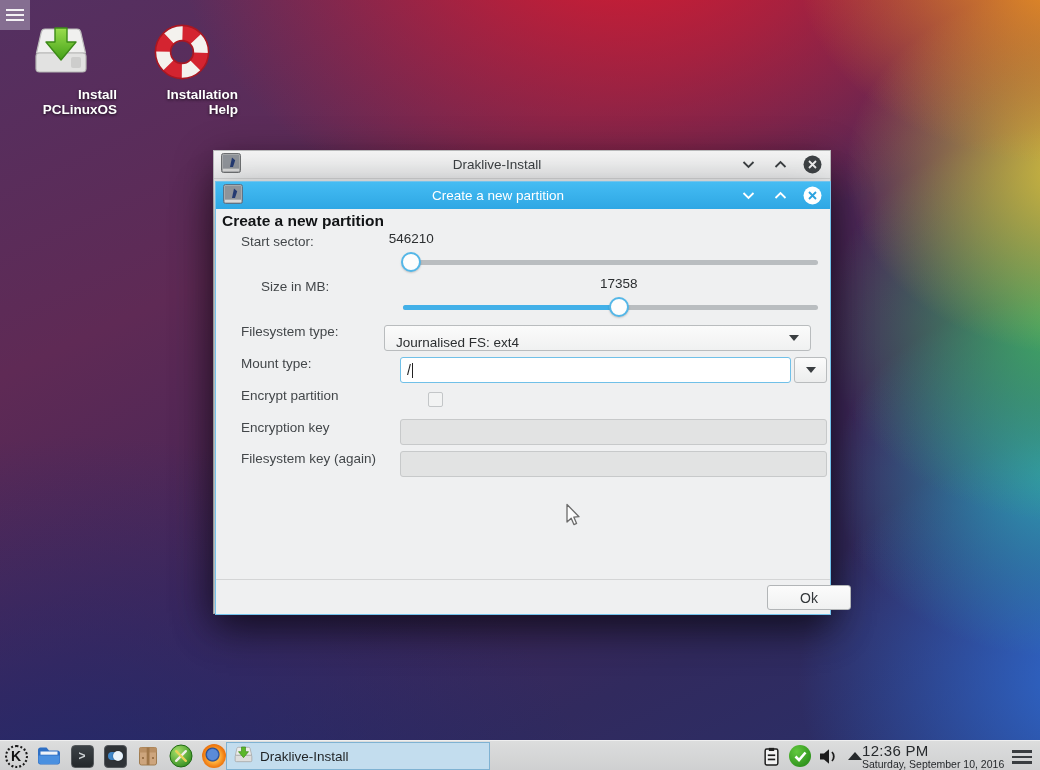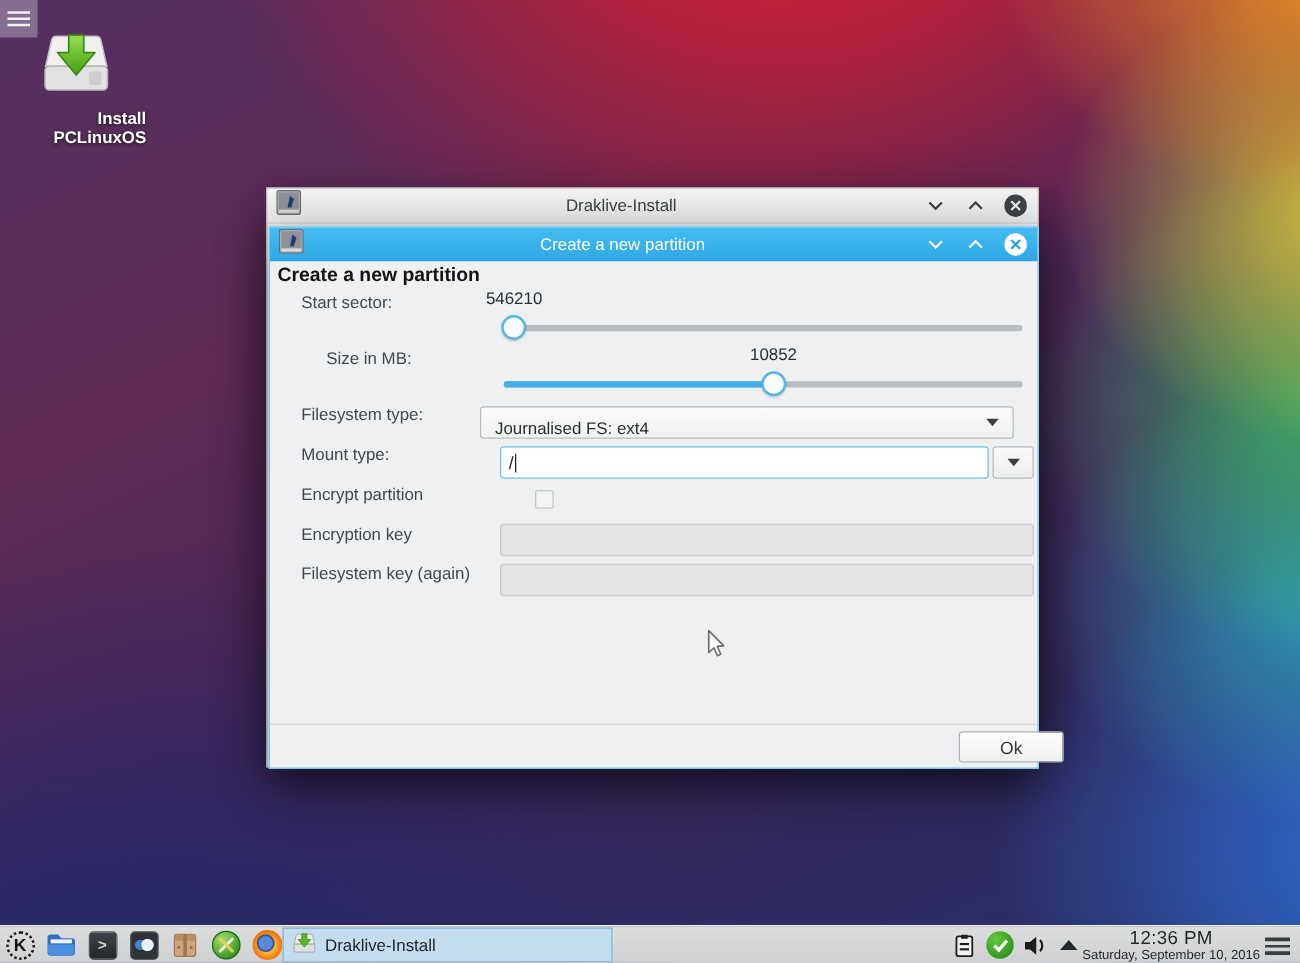--- a/index.html
+++ b/index.html
@@ -80,21 +80,21 @@
   .togicon .pill{width:15px;height:8px;border-radius:4px;background:#3f87c9;position:relative;}
   .togicon .pill i{position:absolute;right:0;top:-1px;width:10px;height:10px;border-radius:50%;background:#e9f2f8;
     box-shadow:0 0 2px rgba(0,0,0,.4);}
   .fficon{width:24px;height:24px;border-radius:50%;
     background:
       radial-gradient(circle at 44% 44%, #5b8bd8 0 5px, #274a8f 6.5px, rgba(0,0,0,0) 7.5px),
       radial-gradient(circle at 50% 52%, #ffb23e 0 34%, #f07c12 62%, #d9570b 100%);}
   .taskbtn{position:absolute;left:226px;top:1px;width:264px;height:28px;background:#c3ddee;
     border:1px solid #7fb2d2;display:flex;align-items:center;gap:7px;padding:0 7px;font-size:13.5px;color:#1f2224;}
   .tray{position:absolute;top:0;height:30px;display:flex;align-items:center;}
-  .clock{position:absolute;left:862px;top:1px;width:150px;height:28px;text-align:center;color:#26292c;}
+  .clock{position:absolute;left:862px;top:1px;width:150px;height:28px;text-align:left;color:#26292c;}
   .clock .time{font-size:15px;letter-spacing:.3px;}
   .clock .date{font-size:10.5px;margin-top:-1px;}
   .tb-burger{position:absolute;left:1012px;top:9px;width:20px;display:flex;flex-direction:column;gap:3px;}
   .tb-burger i{height:2.5px;background:#3a3d40;display:block;}
   .checkcircle{width:22px;height:22px;border-radius:50%;
     background:radial-gradient(circle at 35% 30%, #62c93e, #1f8212);display:flex;align-items:center;justify-content:center;}
   .caret-up{width:0;height:0;border-left:7px solid transparent;border-right:7px solid transparent;
     border-bottom:8px solid #26292c;}
   .cursor{position:absolute;left:563px;top:503px;pointer-events:none;}
 </style>
@@ -123,20 +123,34 @@
               <stop offset="1" stop-color="#43a017"></stop>
             </linearGradient>
           </defs>
         <path d="M22 3 h12 v14 h9 L28 35 13 17 h9 z" fill="url(#ga)" stroke="#3c8a18" stroke-width="1.4" stroke-linejoin="round"></path>
       </svg>
     </div>
     <div>Install</div>
     <div>PCLinuxOS</div>
   </div>
 
+  <div class="dicon" style="left:126px;top:24px;">
+    <div class="dart">
+      <svg width="56" height="56" viewBox="0 0 56 56">
+        <g transform="rotate(22.5 28 28)">
+          <circle cx="28" cy="28" r="19" fill="none" stroke="#d42430" stroke-width="15"></circle>
+          <circle cx="28" cy="28" r="19" fill="none" stroke="#f4f2ee" stroke-width="15" stroke-dasharray="14.92 14.92" stroke-dashoffset="-7.46"></circle>
+        </g>
+        <circle cx="28" cy="28" r="26.6" fill="none" stroke="#a91722" stroke-width="1.6"></circle>
+        <circle cx="28" cy="28" r="11.4" fill="none" stroke="#a91722" stroke-width="1.6"></circle>
+      </svg>
+    </div>
+    <div>Installation</div>
+    <div>Help</div>
+  </div>
 
   <div class="backwin">
     <div class="tbar tbar-gray">
       <span>
         <svg width="20" height="20" viewBox="0 0 20 20">
           <rect x="0.5" y="0.5" width="19" height="19" rx="2" fill="#a9abad" stroke="#6e7072"></rect>
           <rect x="2" y="2" width="16" height="13.5" fill="#8f9399"></rect>
           <path d="M9 14 L11 4.5 L14.2 7.2 L12 14 Z" fill="#243a72"></path>
           <rect x="2" y="15.8" width="16" height="2.4" fill="#d8d8d8"></rect>
         </svg>
@@ -200,21 +214,21 @@
       <div class="flabel" style="top:25px;">Start sector:</div>
       <div class="slider" style="top: 43px; --p: 2%;">
         <span class="slider-val">546210</span>
         <span class="track"></span>
         <span class="fill"></span>
         <span class="handle"></span>
       </div>
 
       <div class="flabel" style="top:70px;margin-left:20px;">Size in MB:</div>
       <div class="slider" style="top: 88px; --p: 52%;">
-        <span class="slider-val">10852</span>
+        <span class="slider-val">17358</span>
         <span class="track"></span>
         <span class="fill"></span>
         <span class="handle"></span>
       </div>
 
       <div class="flabel" style="top:115px;">Filesystem type:</div>
       <div class="combo">
         <span>Journalised FS: ext4</span>
         <span class="arrow-dn"></span>
       </div>

